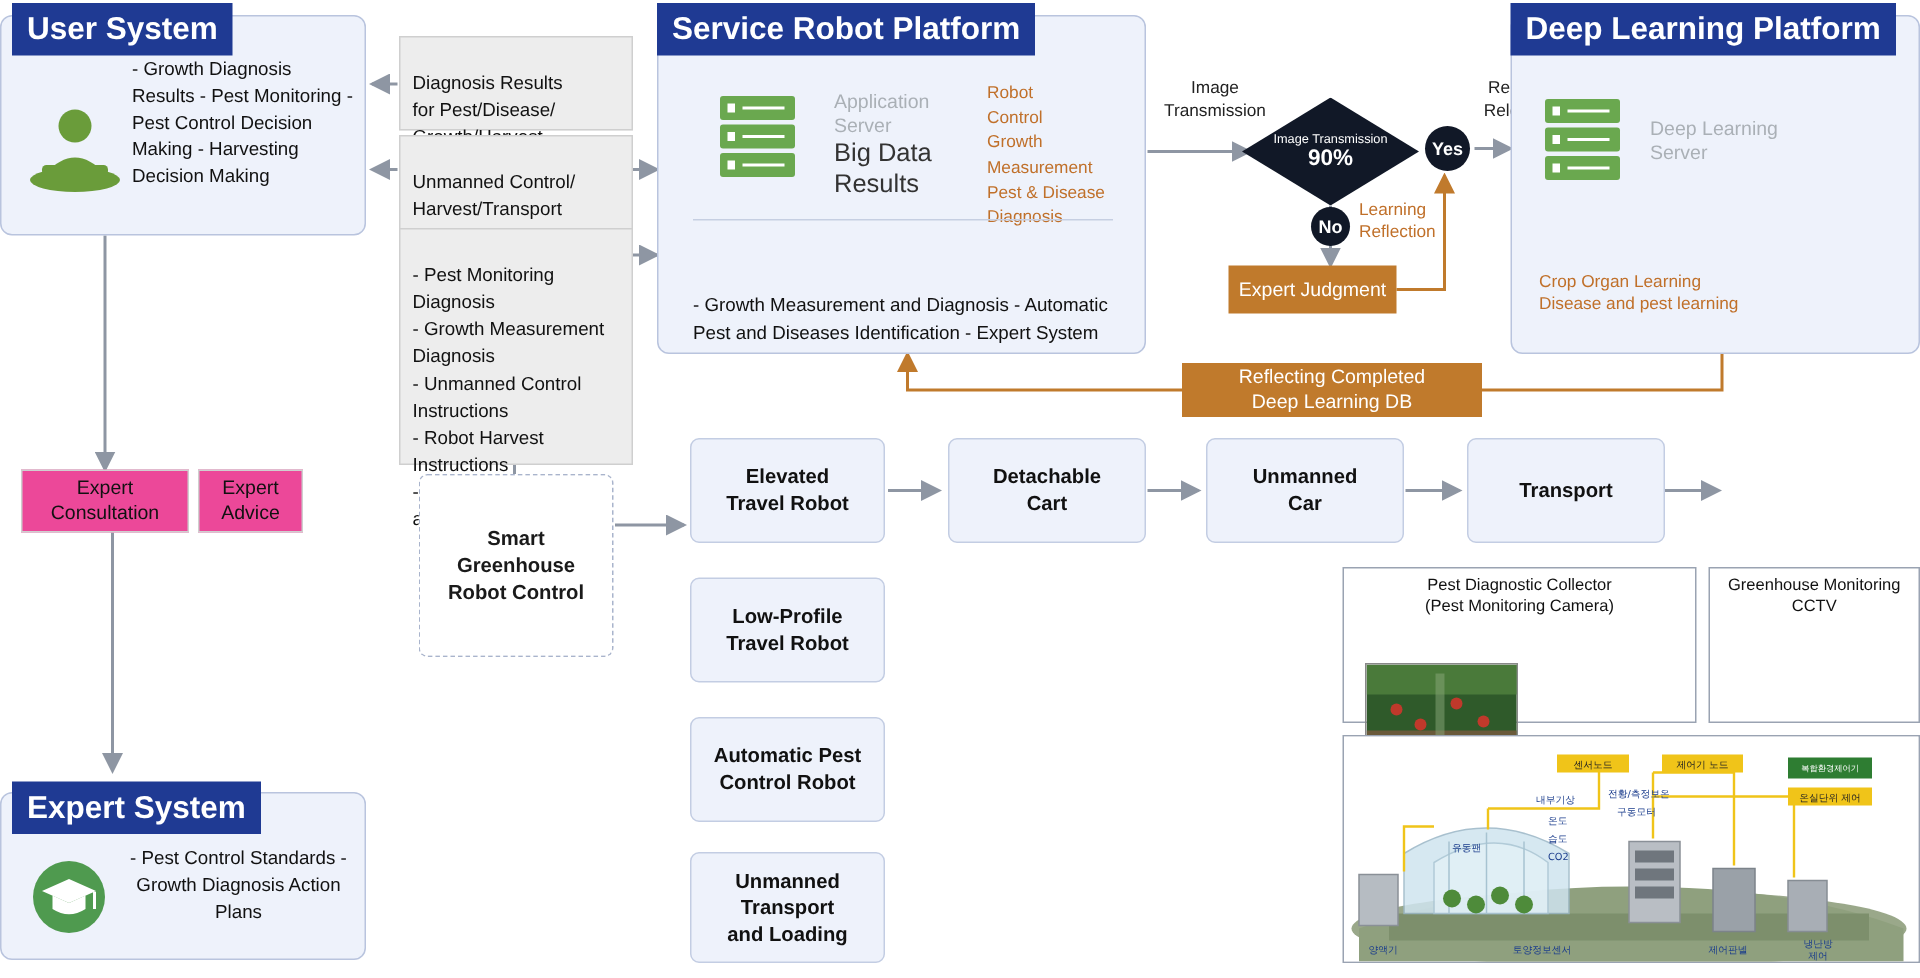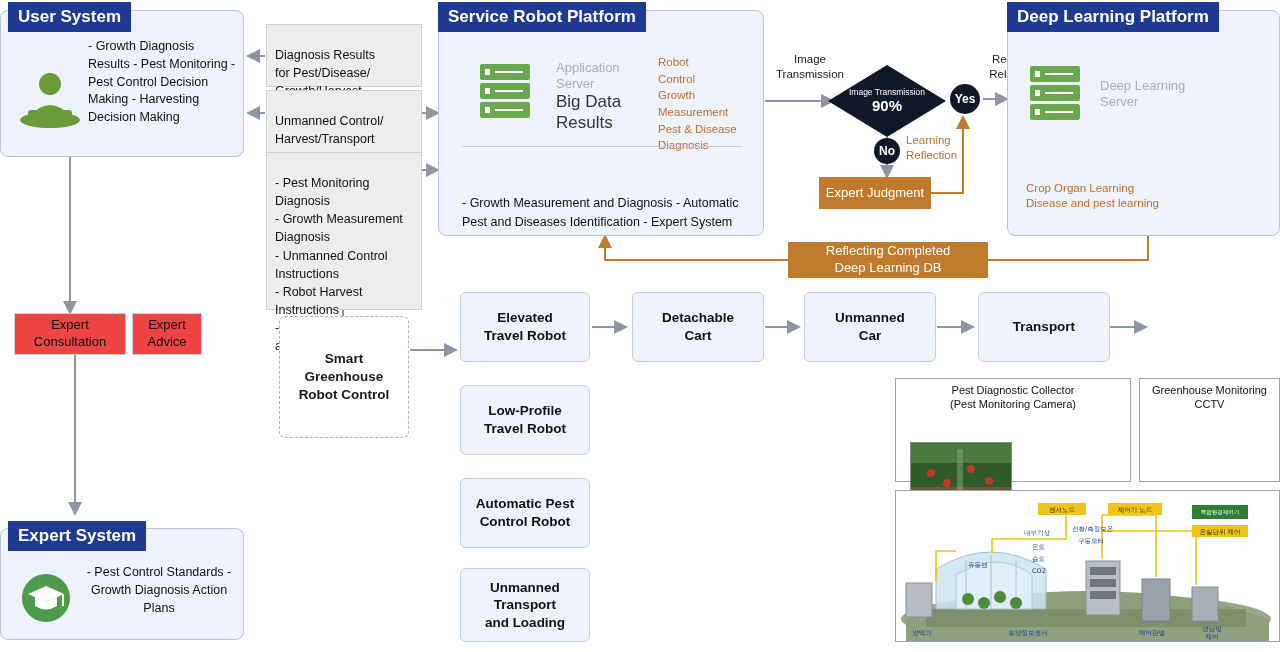--- a/index.html
+++ b/index.html
@@ -18,21 +18,21 @@
     overflow: hidden;
     background: #ffffff;
   }
   .abs { position: absolute; box-sizing: border-box; }
 
   
   .section-title {
     background: #1f3a93;
     color: #ffffff;
     font-weight: bold;
-    font-size: 17px;
+    font-size: 21px;
     padding: 5px 10px;
     line-height: 1.2;
     white-space: nowrap;
     z-index: 5;
   }
 
   
   .panel {
     background: #eef2fb;
     border: 1px solid #b9c4de;
@@ -41,21 +41,21 @@
 
   
   .bullets {
     font-size: 12.5px;
     line-height: 1.42;
     color: #111;
   }
 
   
   .greybox {
-    background: #ef4444;
+    background: #ec4899;
     border: 1px solid #cfcfcf;
     font-size: 13px;
     line-height: 1.3;
     color: #111;
     padding: 6px 8px;
     display: flex;
     align-items: center;
   }
   .greybox.center { justify-content: center; text-align: center; }
   .greylist {

